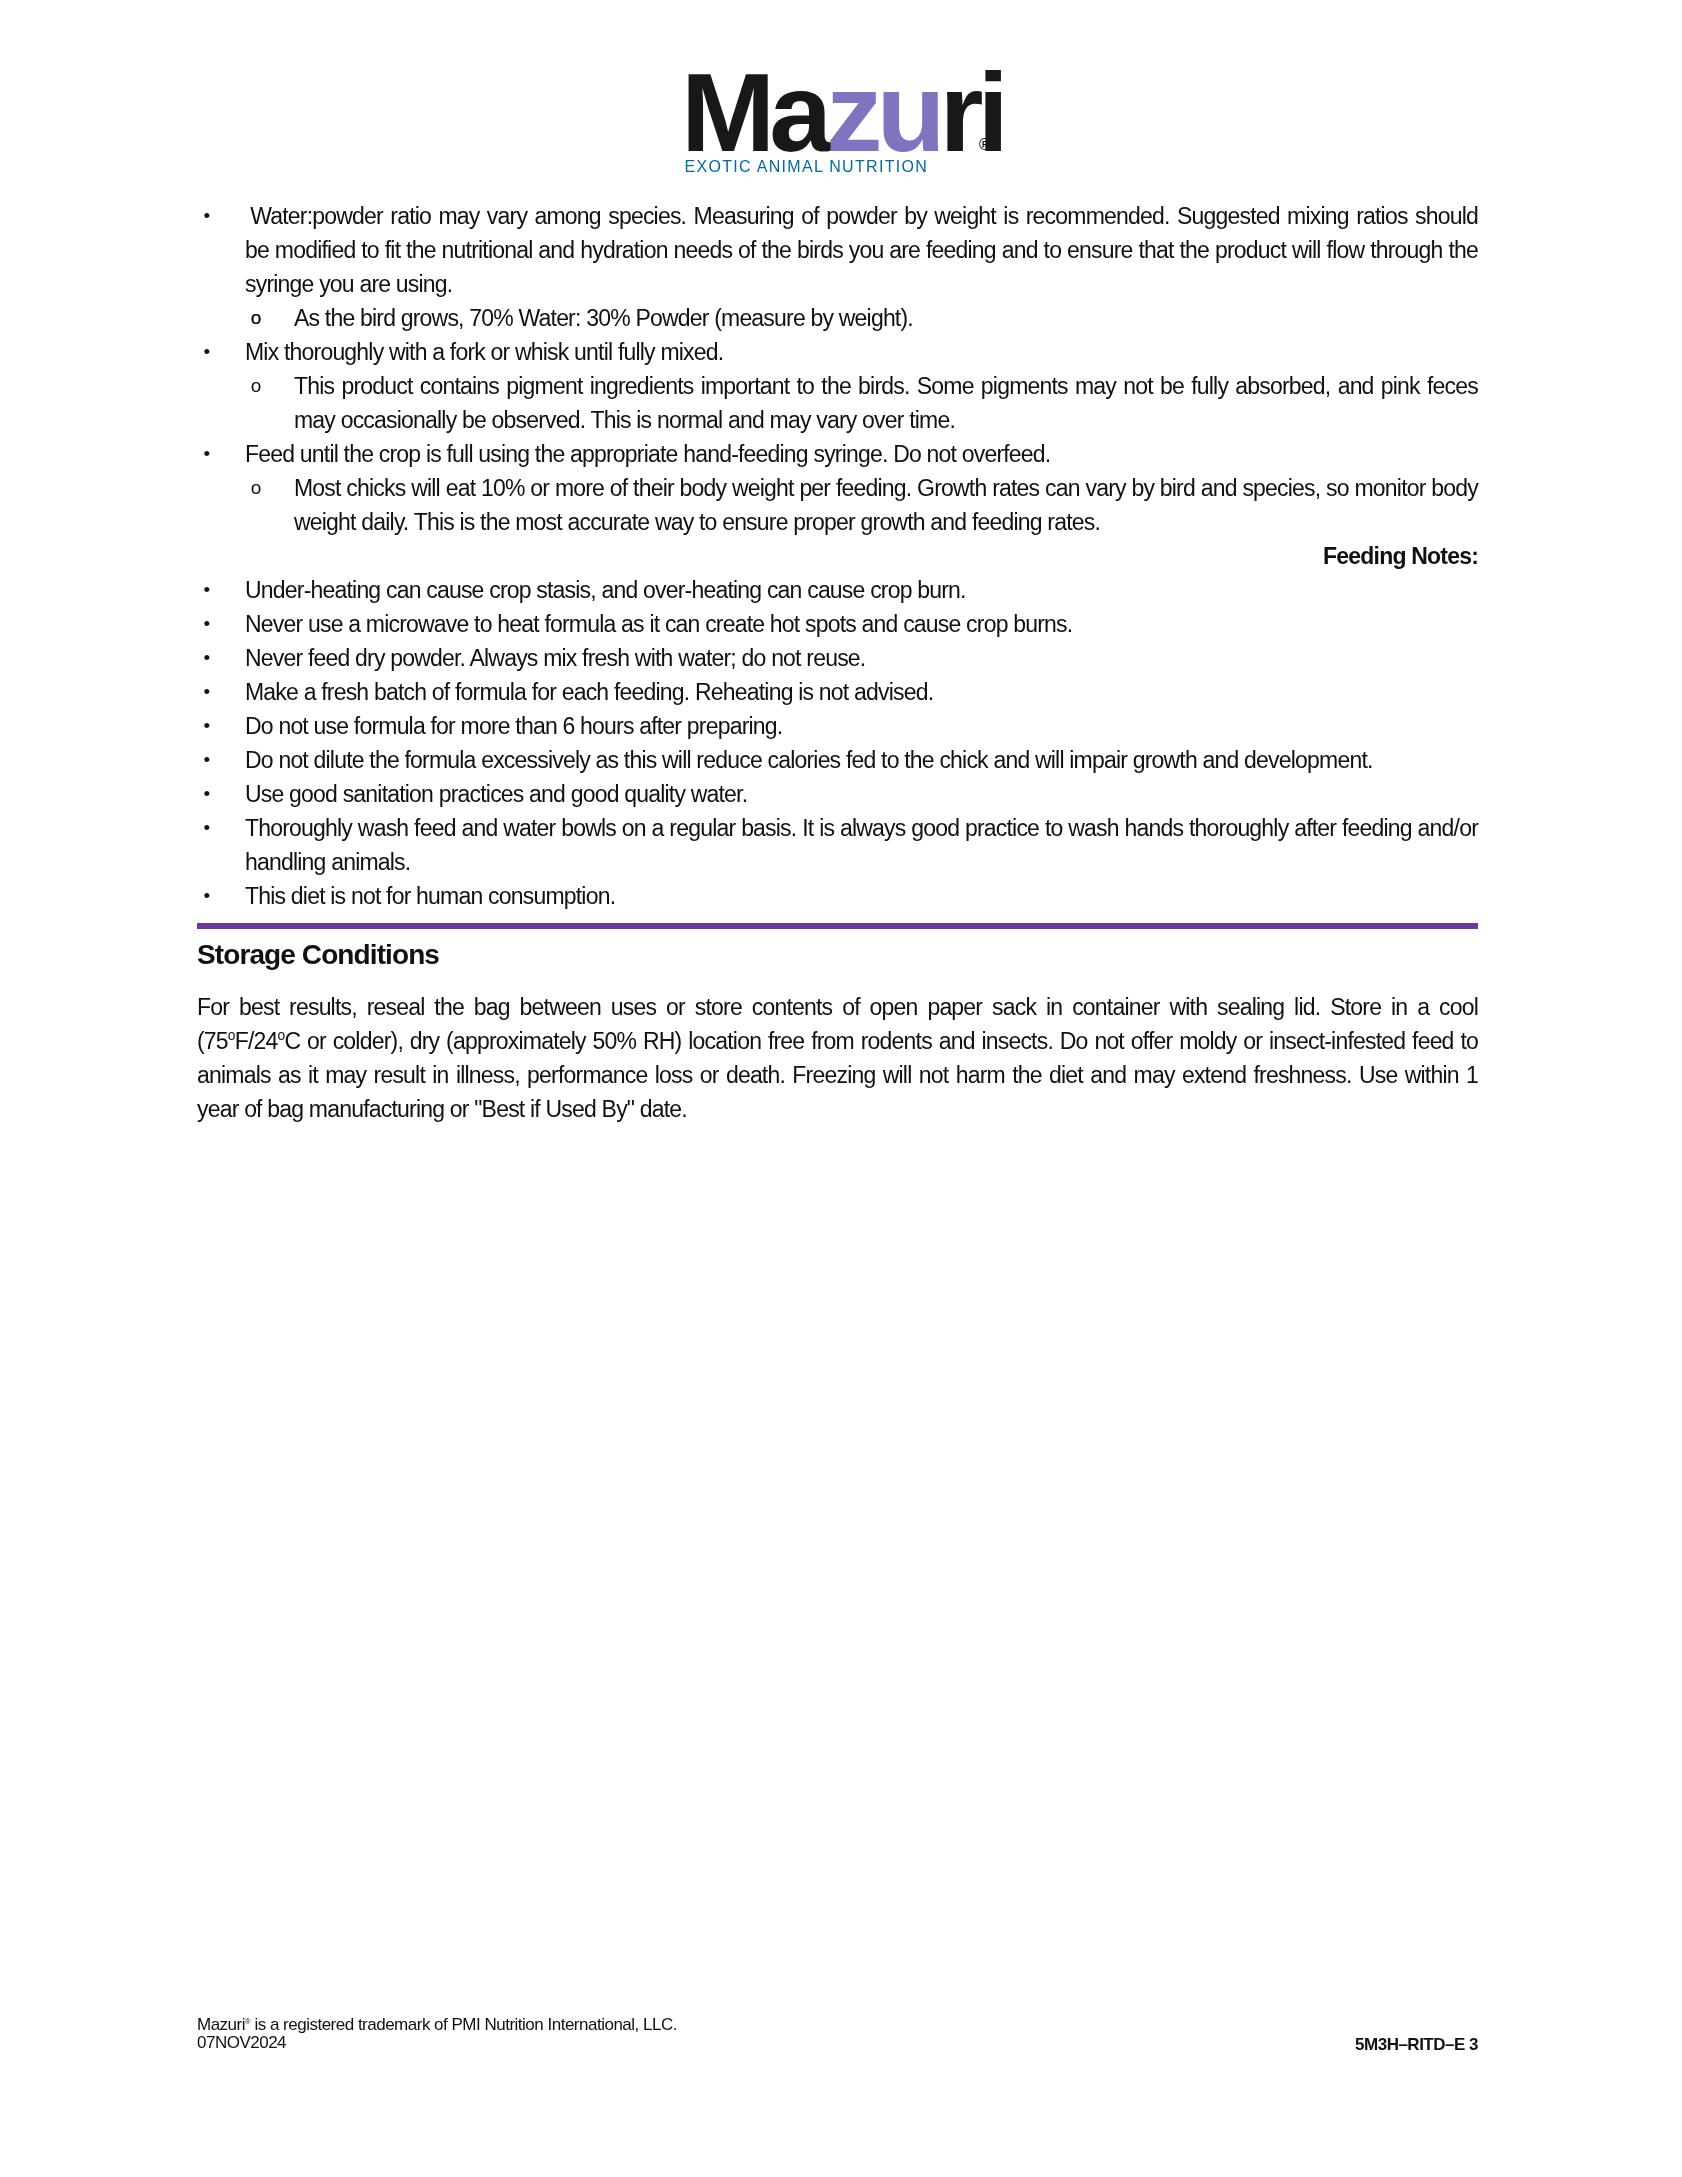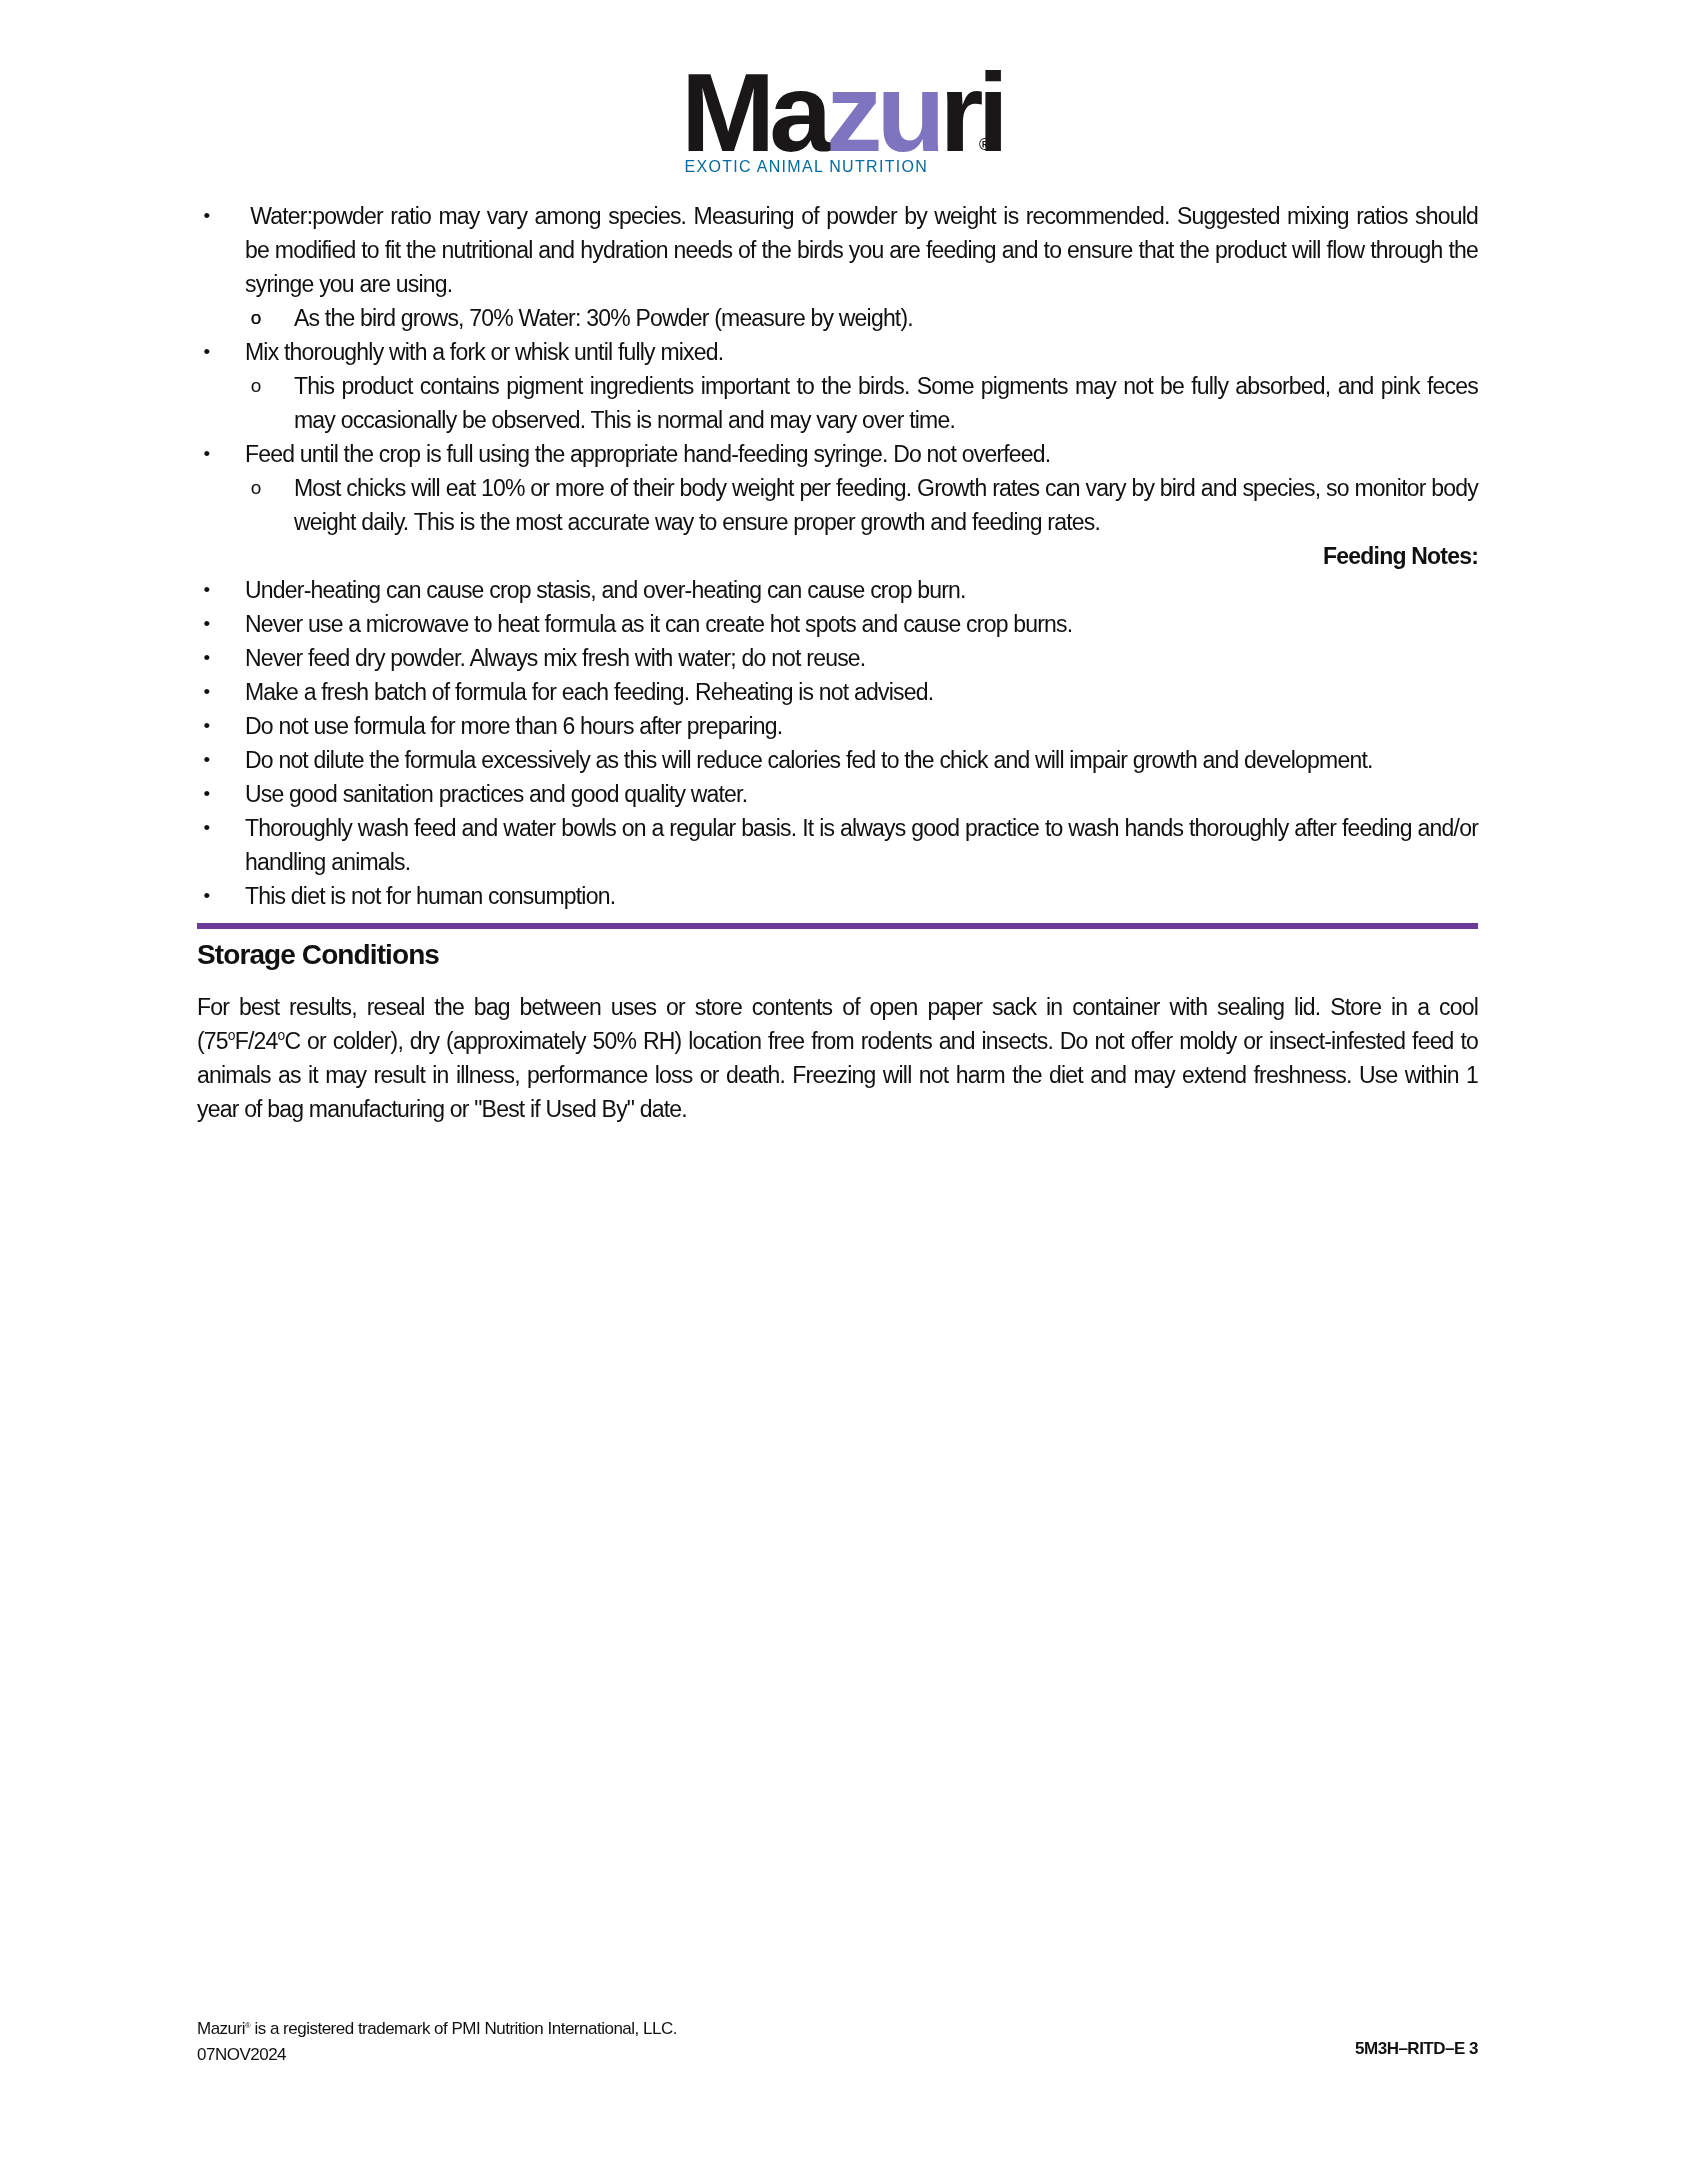--- a/index.html
+++ b/index.html
@@ -17,21 +17,21 @@
   .content { position: absolute; left: 197px; top: 199px; width: 1281px;
              font-size: 23px; line-height: 34px; letter-spacing: -0.8px; }
   .li { position: relative; padding-left: 48px; text-align: justify; }
   .bullet { position: absolute; left: 0.9px; top: 0; width: 17.3px; text-align: center; font-size: 19px; }
   .sub { position: relative; padding-left: 97px; text-align: justify; }
   .sub .bullet { left: 50px; font-size: 19px; }
   .heading-small { font-weight: 700; text-align: right; }
   .divider { height: 5.2px; background: #6c3a99; margin: 10.4px 0 8.6px 0; }
   .heading-big { font-weight: 700; font-size: 28px; line-height: 35px; letter-spacing: -0.9px; margin-bottom: 18px; }
   .para { text-align: justify; }
-  .footer { position: absolute; left: 197px; top: 2013px; width: 1281px; font-size: 17px; line-height: 26px;
+  .footer { position: absolute; left: 197px; top: 2013px; width: 1281px; font-size: 17px; line-height: 18px;
             letter-spacing: -0.5px; }
   .footer-right { position: absolute; right: 0; top: 23px; font-weight: bold; }
   sup { font-size: 60%; line-height: 0; }
   .tm { font-size: 45%; vertical-align: 0.8em; }
 </style>
 </head>
 <body>
 
 <div class="logo">
   <div class="logo-word"><span class="blk">Ma</span><span class="pur">zu</span><span class="blk">ri</span></div>

